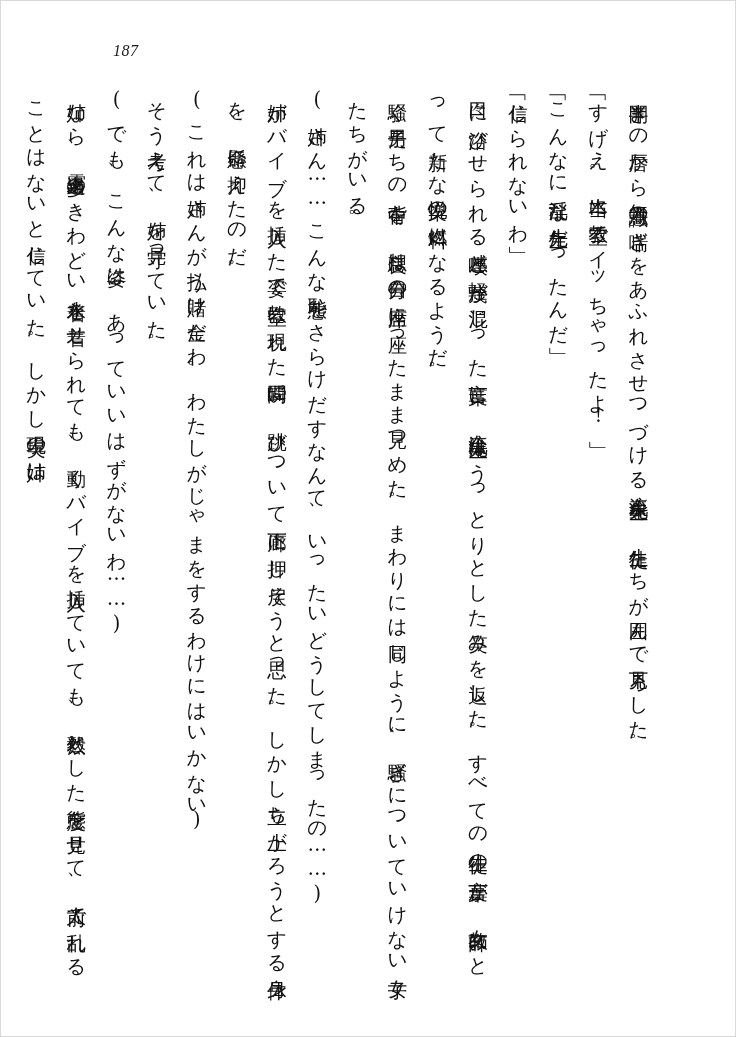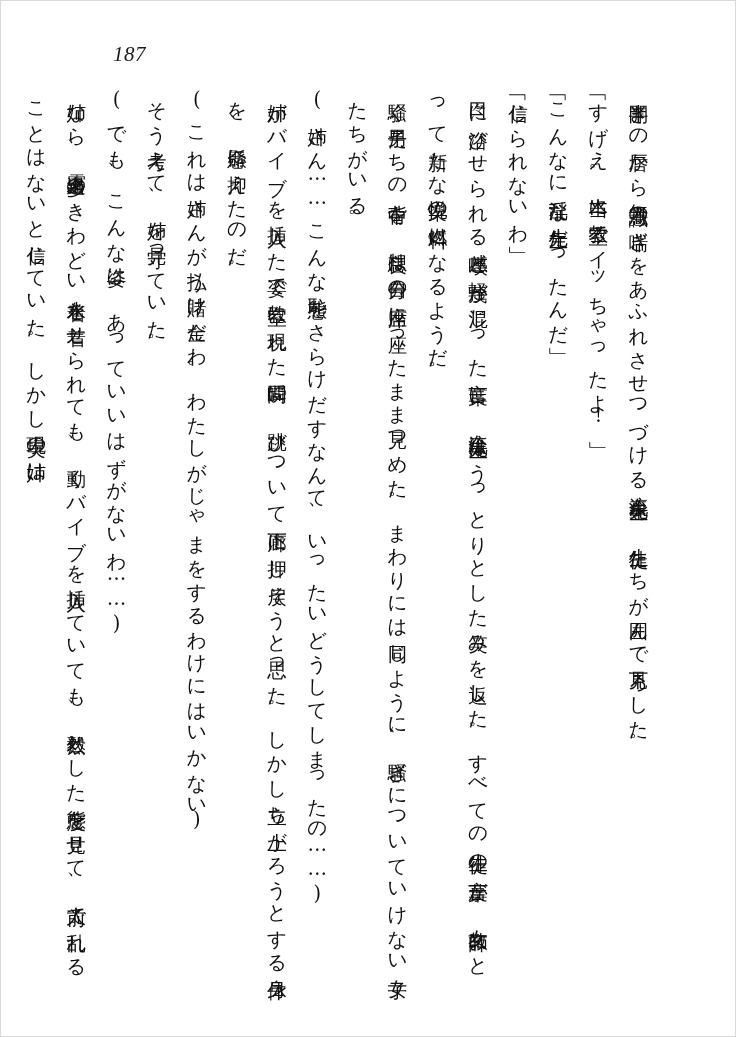--- a/index.html
+++ b/index.html
@@ -24,21 +24,21 @@
     border: 1px solid #d9d9d9;
     box-sizing: border-box;
     pointer-events: none;
   }
   .folio {
     position: absolute;
     left: 113px;
     top: 42px;
     font-family: "Liberation Serif", "DejaVu Serif", serif;
     font-style: italic;
-    font-size: 21px;
+    font-size: 16px;
     letter-spacing: 0.5px;
     color: #1a1a1a;
   }
   
   .vtext {
     position: absolute;
     right: 78px;
     top: 88px;
     height: 880px;
     width: 560px;

